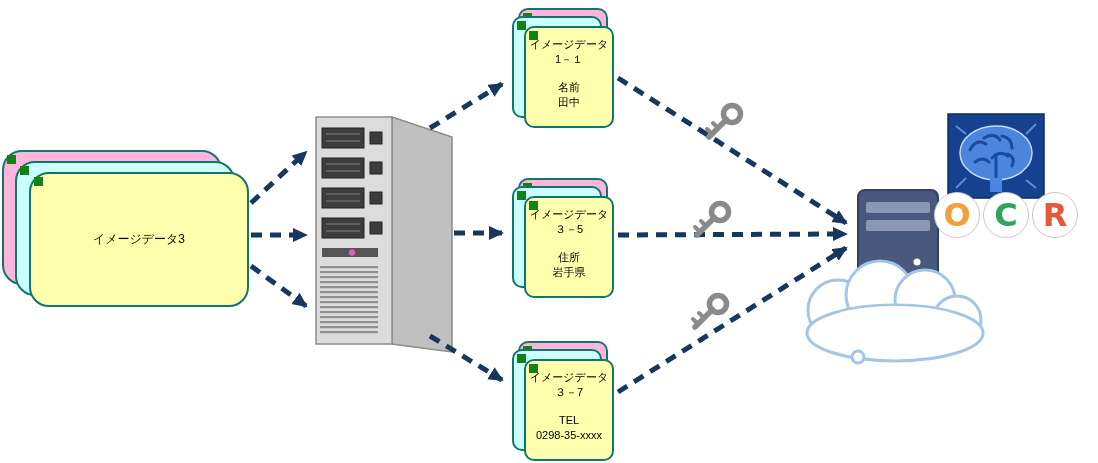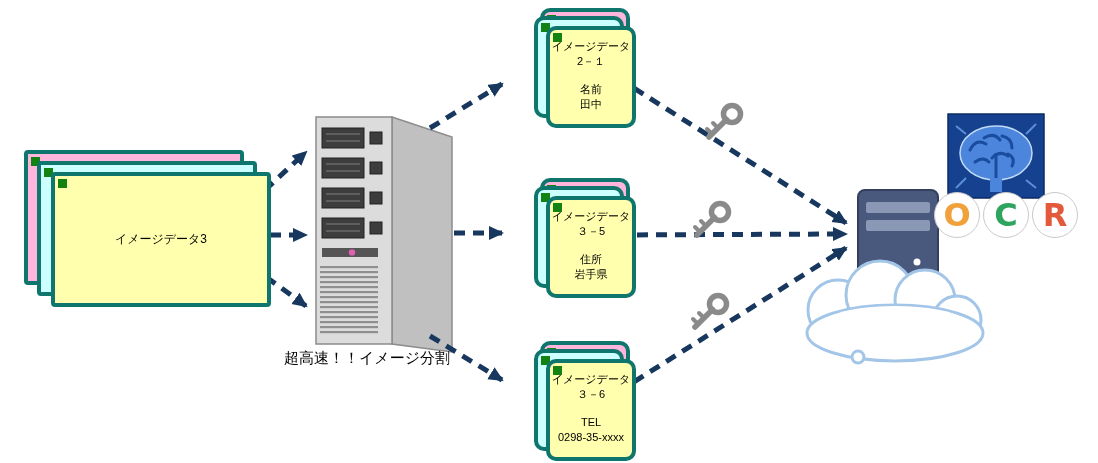--- a/index.html
+++ b/index.html
@@ -10,33 +10,33 @@
   #canvas {
     position:relative;
     width:1098px; height:463px;
     background:#ffffff;
     overflow:hidden;
   }
   #art { position:absolute; left:0; top:0; width:1098px; height:463px; }
 
   
   .stack { position:absolute; }
-  .layer { position:absolute; border:4px solid #0f766e;margin-left:22px; }
+  .layer { position:absolute; border:2px solid #0f766e; }
   .pink   { background:var(--card-pink,  #FFB5DC); }
   .cyan   { background:var(--card-cyan,  #CCFFFF); }
   .yellow { background:var(--card-yellow,#FFFFAD); }
   .marker {
     position:absolute; left:3px; top:3px;
     width:9px; height:9px;
     background:var(--marker-green,#128212);
   }
 
   
   .stack-src { left:2px; top:150px; width:260px; height:170px; }
-  .stack-src .layer { width:220px; height:135px; border-radius:4px; }
+  .stack-src .layer { width:220px; height:135px; border-radius:20px; }
   .stack-src .pink   { left:0;    top:0; }
   .stack-src .cyan   { left:13px; top:11px; }
   .stack-src .yellow { left:27px; top:22px; }
   .src-label {
     position:absolute; inset:0;
     display:flex; align-items:center; justify-content:center;
     font-size:12px; color:#000;
   }
 
   
@@ -214,33 +214,32 @@
     </div>
     <div class="layer cyan">
       <span class="marker"></span>
     </div>
     <div class="layer yellow">
       <span class="marker"></span>
       <div class="src-label">イメージデータ3</div>
     </div>
   </div>
 
-  <div class="caption">超高速！！イメージ分割</div>
 
   <div class="stack stack-sm s1">
     <div class="layer pink">
         <span class="marker"></span>
       </div>
     <div class="layer cyan">
         <span class="marker"></span>
       </div>
     <div class="layer yellow card">
       <span class="marker"></span>
       <div>イメージデータ</div>
-      <div>2－１</div>
+      <div>1－１</div>
       <div class="card-gap"></div>
       <div>名前</div>
       <div>田中</div>
     </div>
   </div>
 
   <div class="stack stack-sm s2">
     <div class="layer pink">
         <span class="marker"></span>
       </div>
@@ -260,21 +259,21 @@
   <div class="stack stack-sm s3">
     <div class="layer pink">
         <span class="marker"></span>
       </div>
     <div class="layer cyan">
         <span class="marker"></span>
       </div>
     <div class="layer yellow card">
       <span class="marker"></span>
       <div>イメージデータ</div>
-      <div>３－6</div>
+      <div>３－7</div>
       <div class="card-gap"></div>
       <div>TEL</div>
       <div>0298-35-xxxx</div>
     </div>
   </div>
 
   <div class="ocr-row">
     <span class="ocr-badge ocr-o">O</span>
     <span class="ocr-badge ocr-c">C</span>
     <span class="ocr-badge ocr-r">R</span>

